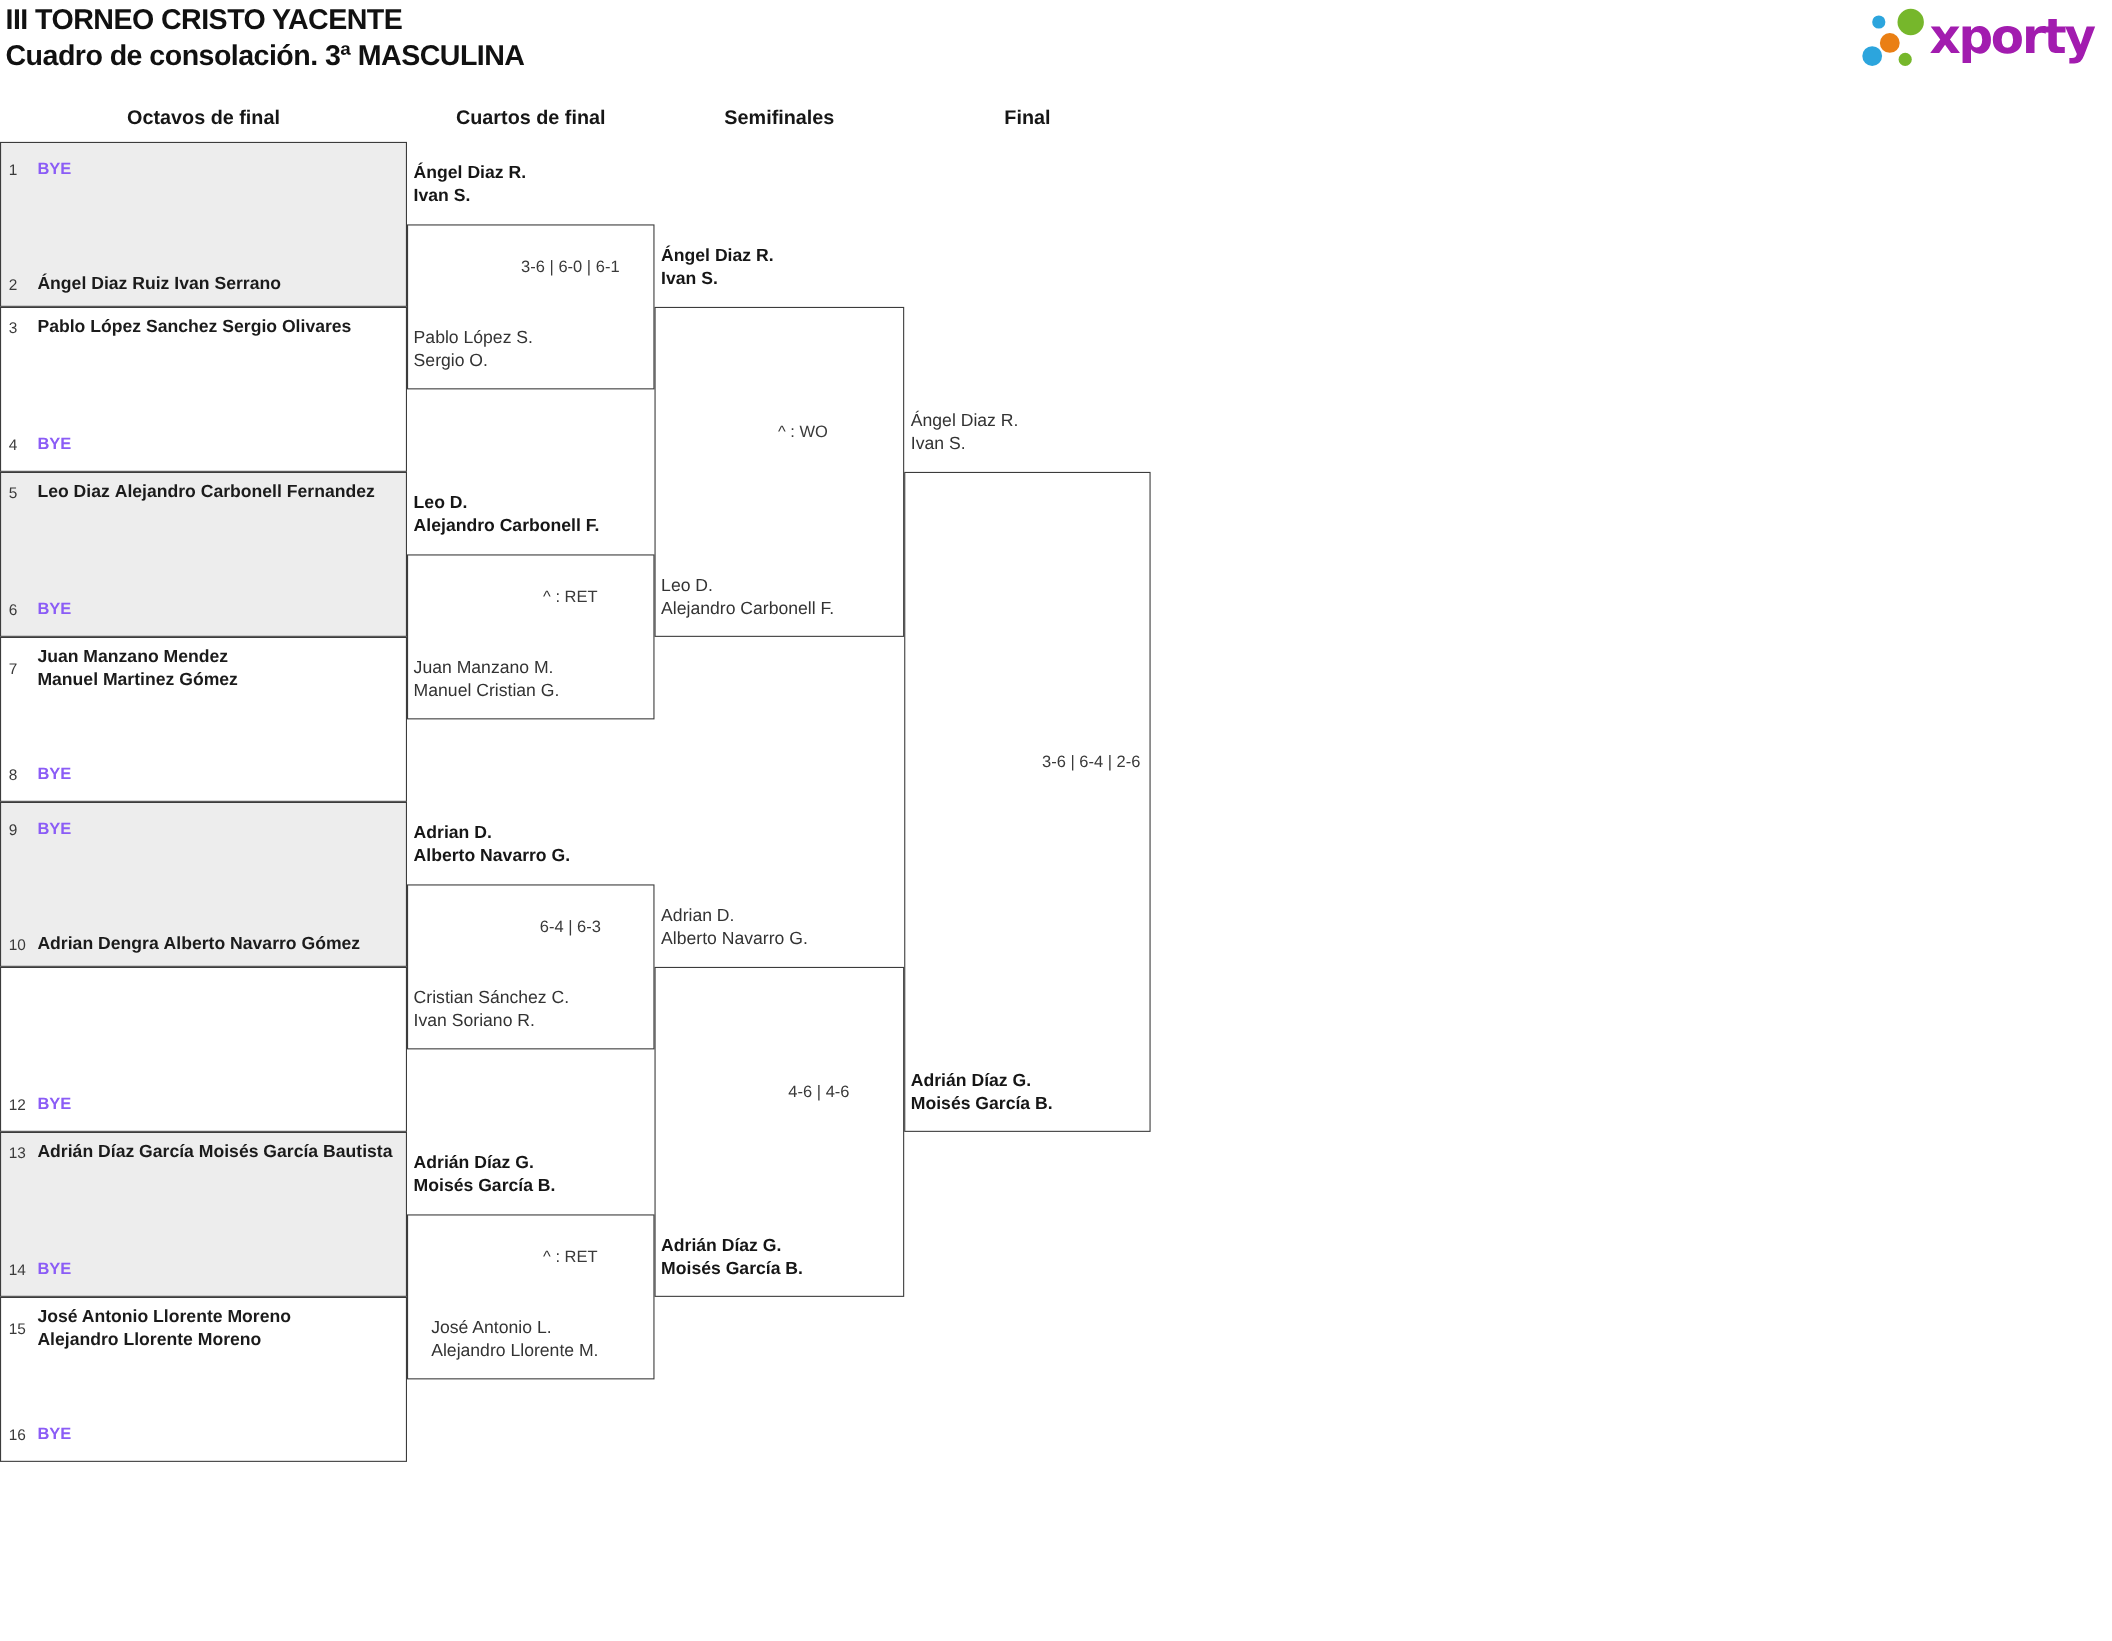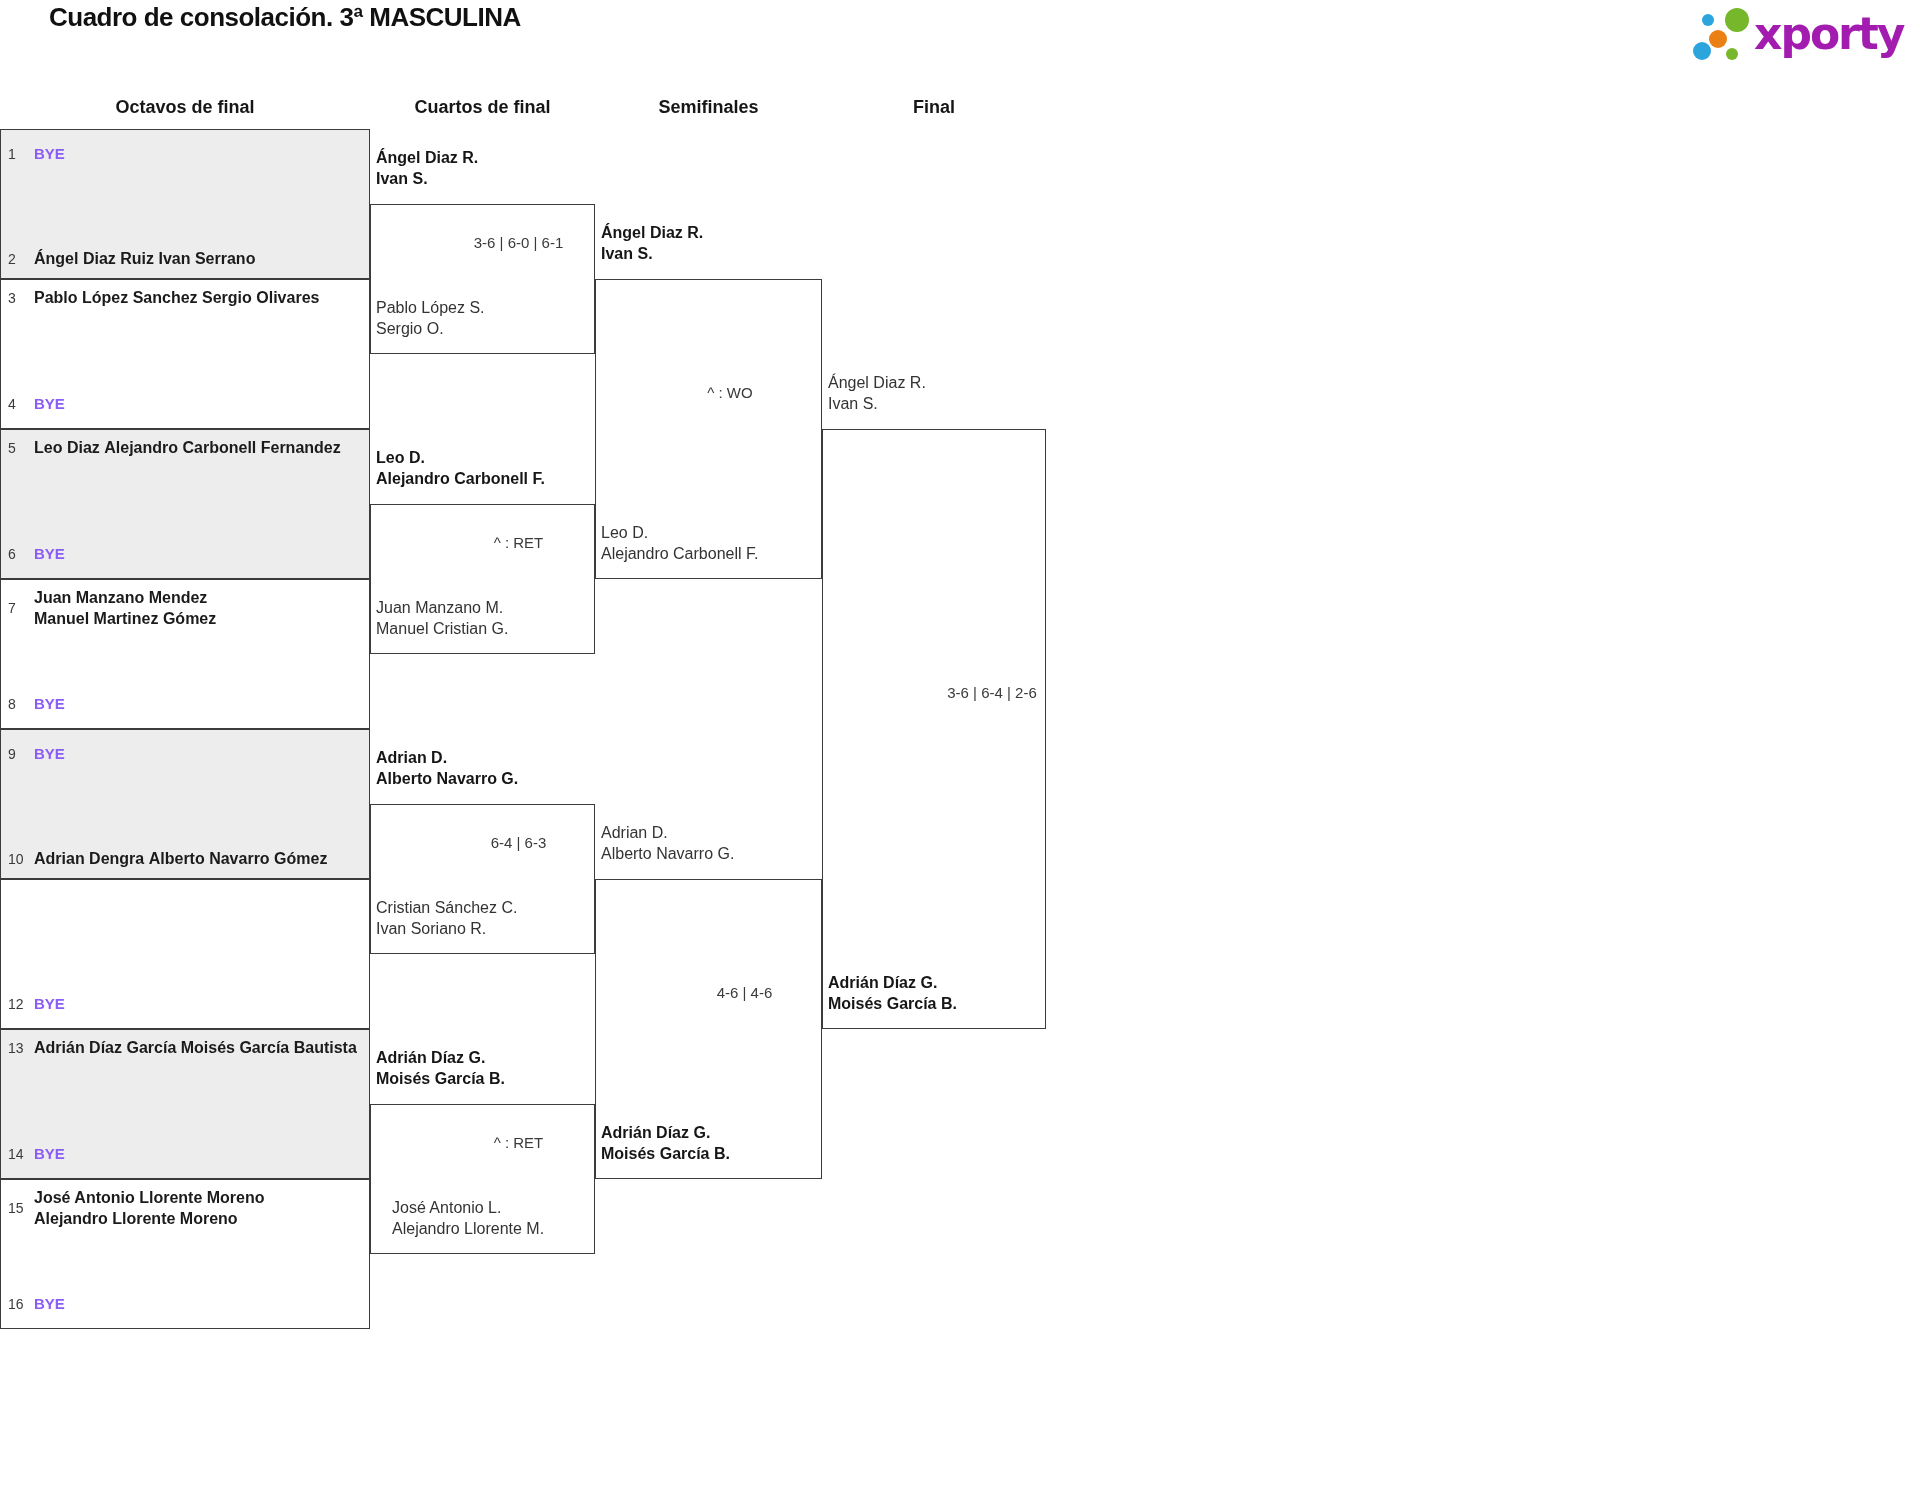--- a/index.html
+++ b/index.html
@@ -4,21 +4,21 @@
 <style>
   html,body { margin:0; padding:0; background:#fff; }
   .stage {
     position:relative; width:1920px; height:1492px; background:#ffffff;
     font-family:"Liberation Sans", sans-serif; color:#1b1b1b; overflow:hidden;
   }
 
   
   .page-title { position:absolute; left:5px; top:1px; }
   .page-title .t1 { font-size:26px; font-weight:700; line-height:33px; letter-spacing:-0.5px; color:#111; white-space:nowrap; }
-  .page-title .t2 { font-size:26px; font-weight:700; line-height:33px; letter-spacing:-0.5px; color:#111; white-space:nowrap;margin-left:44px; }
+  .page-title .t2 { font-size:26px; font-weight:700; line-height:33px; letter-spacing:-0.5px; color:#111; white-space:nowrap; }
 
   .logo { position:absolute; left:1686px; top:2px; width:228px; height:66px; }
   .logo .dot { position:absolute; border-radius:50%; }
   .logo .d-blue-s   { left:16px; top:12px; width:12px; height:12px; background:#2ca5dd; }
   .logo .d-green-l  { left:39px; top:6px;  width:24px; height:24px; background:#76b72b; }
   .logo .d-orange   { left:23px; top:28px; width:18px; height:18px; background:#ea7f14; }
   .logo .d-blue-m   { left:7px;  top:40px; width:18px; height:18px; background:#2ca5dd; }
   .logo .d-green-s  { left:40px; top:46px; width:12px; height:12px; background:#76b72b; }
   .logo .logo-text {
     position:absolute; left:68px; top:2px; font-family:"DejaVu Sans", sans-serif;
@@ -48,20 +48,21 @@
   .rteam.w .line { font-weight:700; color:#161616; }
 
   .score { position:absolute; text-align:center; font-size:15px; line-height:20px; color:#3a3a3a;margin-left:36px; }
 </style>
 </head>
 <body>
 
 <div class="stage">
 
   <div class="page-title">
+    <div class="t1">III TORNEO CRISTO YACENTE</div>
     <div class="t2">Cuadro de consolación. 3ª MASCULINA</div>
   </div>
 
   <div class="logo">
     <span class="dot d-blue-s"></span>
     <span class="dot d-green-l"></span>
     <span class="dot d-orange"></span>
     <span class="dot d-blue-m"></span>
     <span class="dot d-green-s"></span>
     <span class="logo-text">xporty</span>

